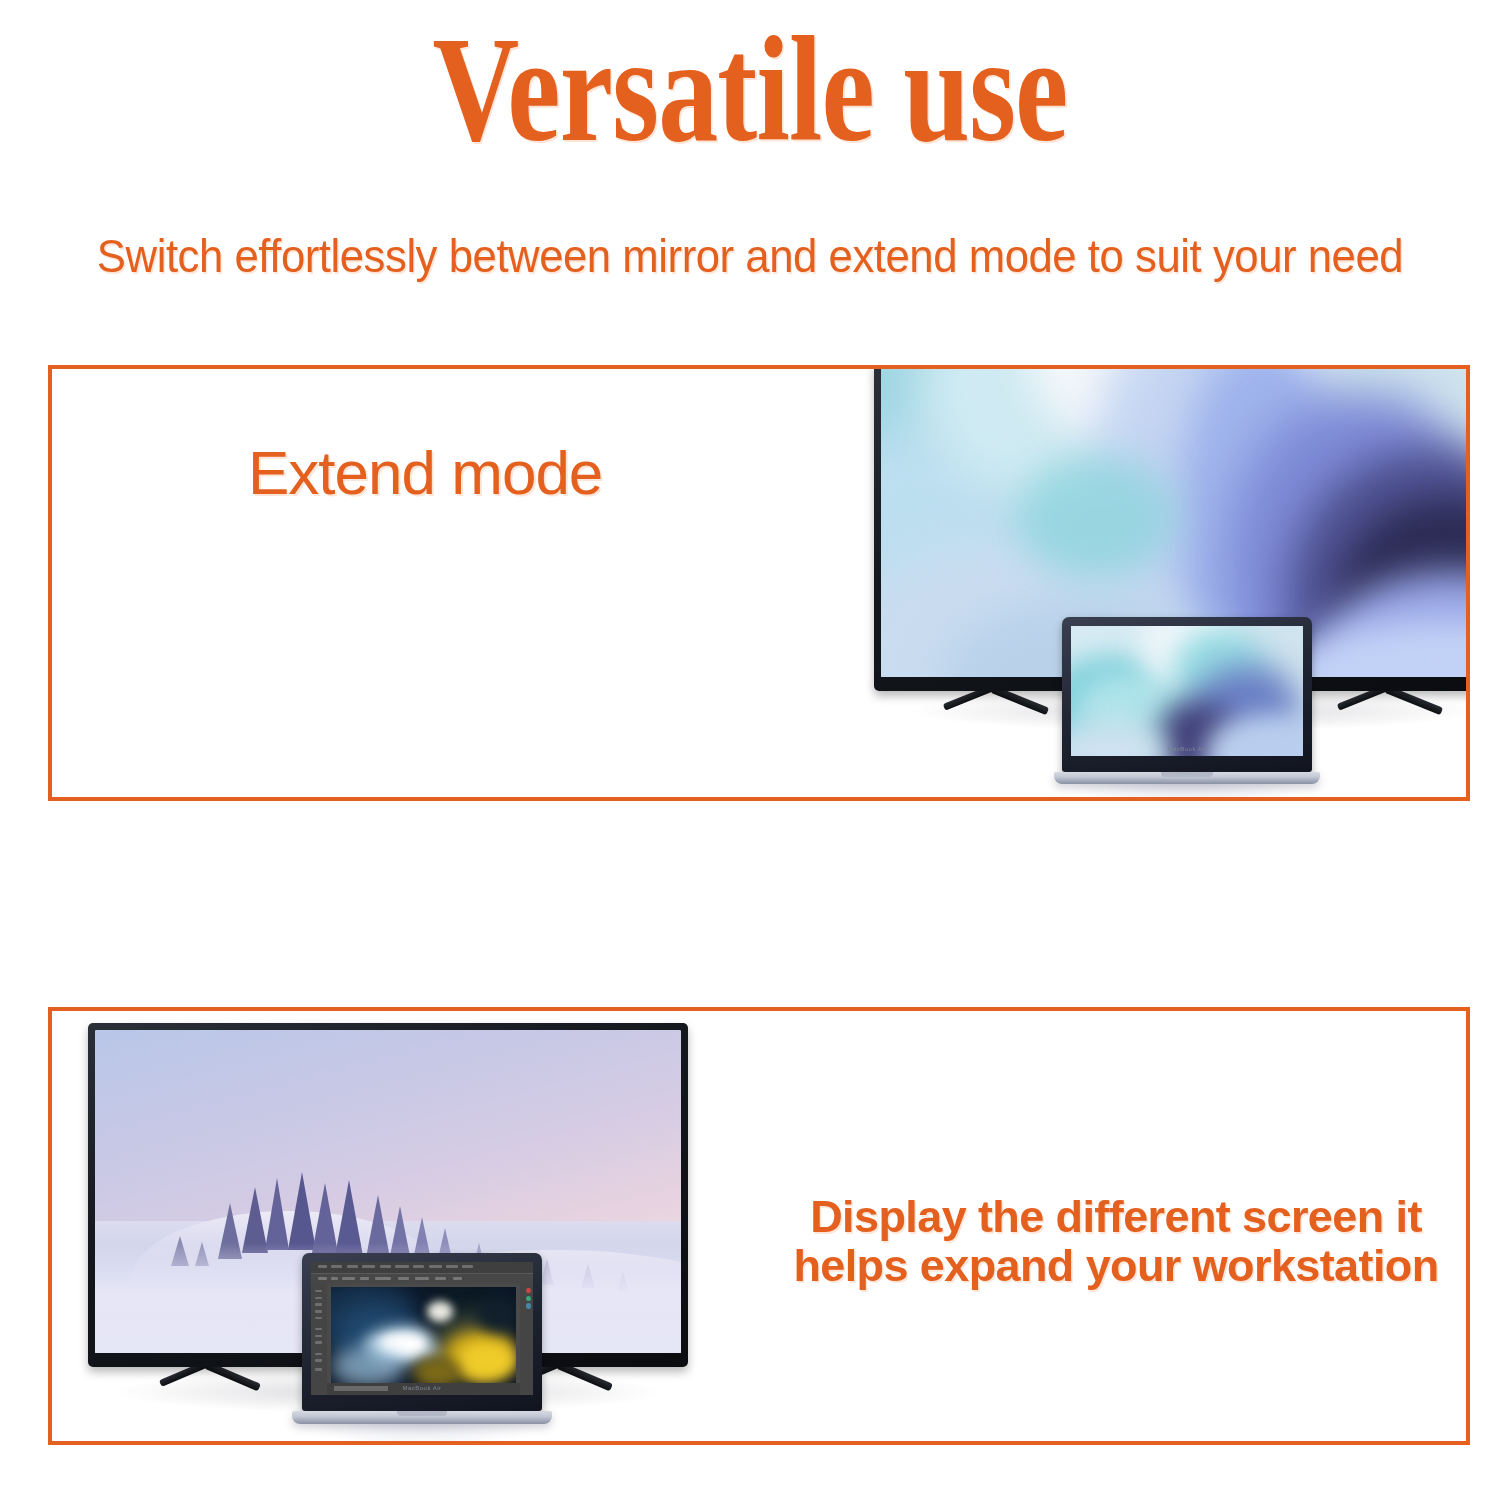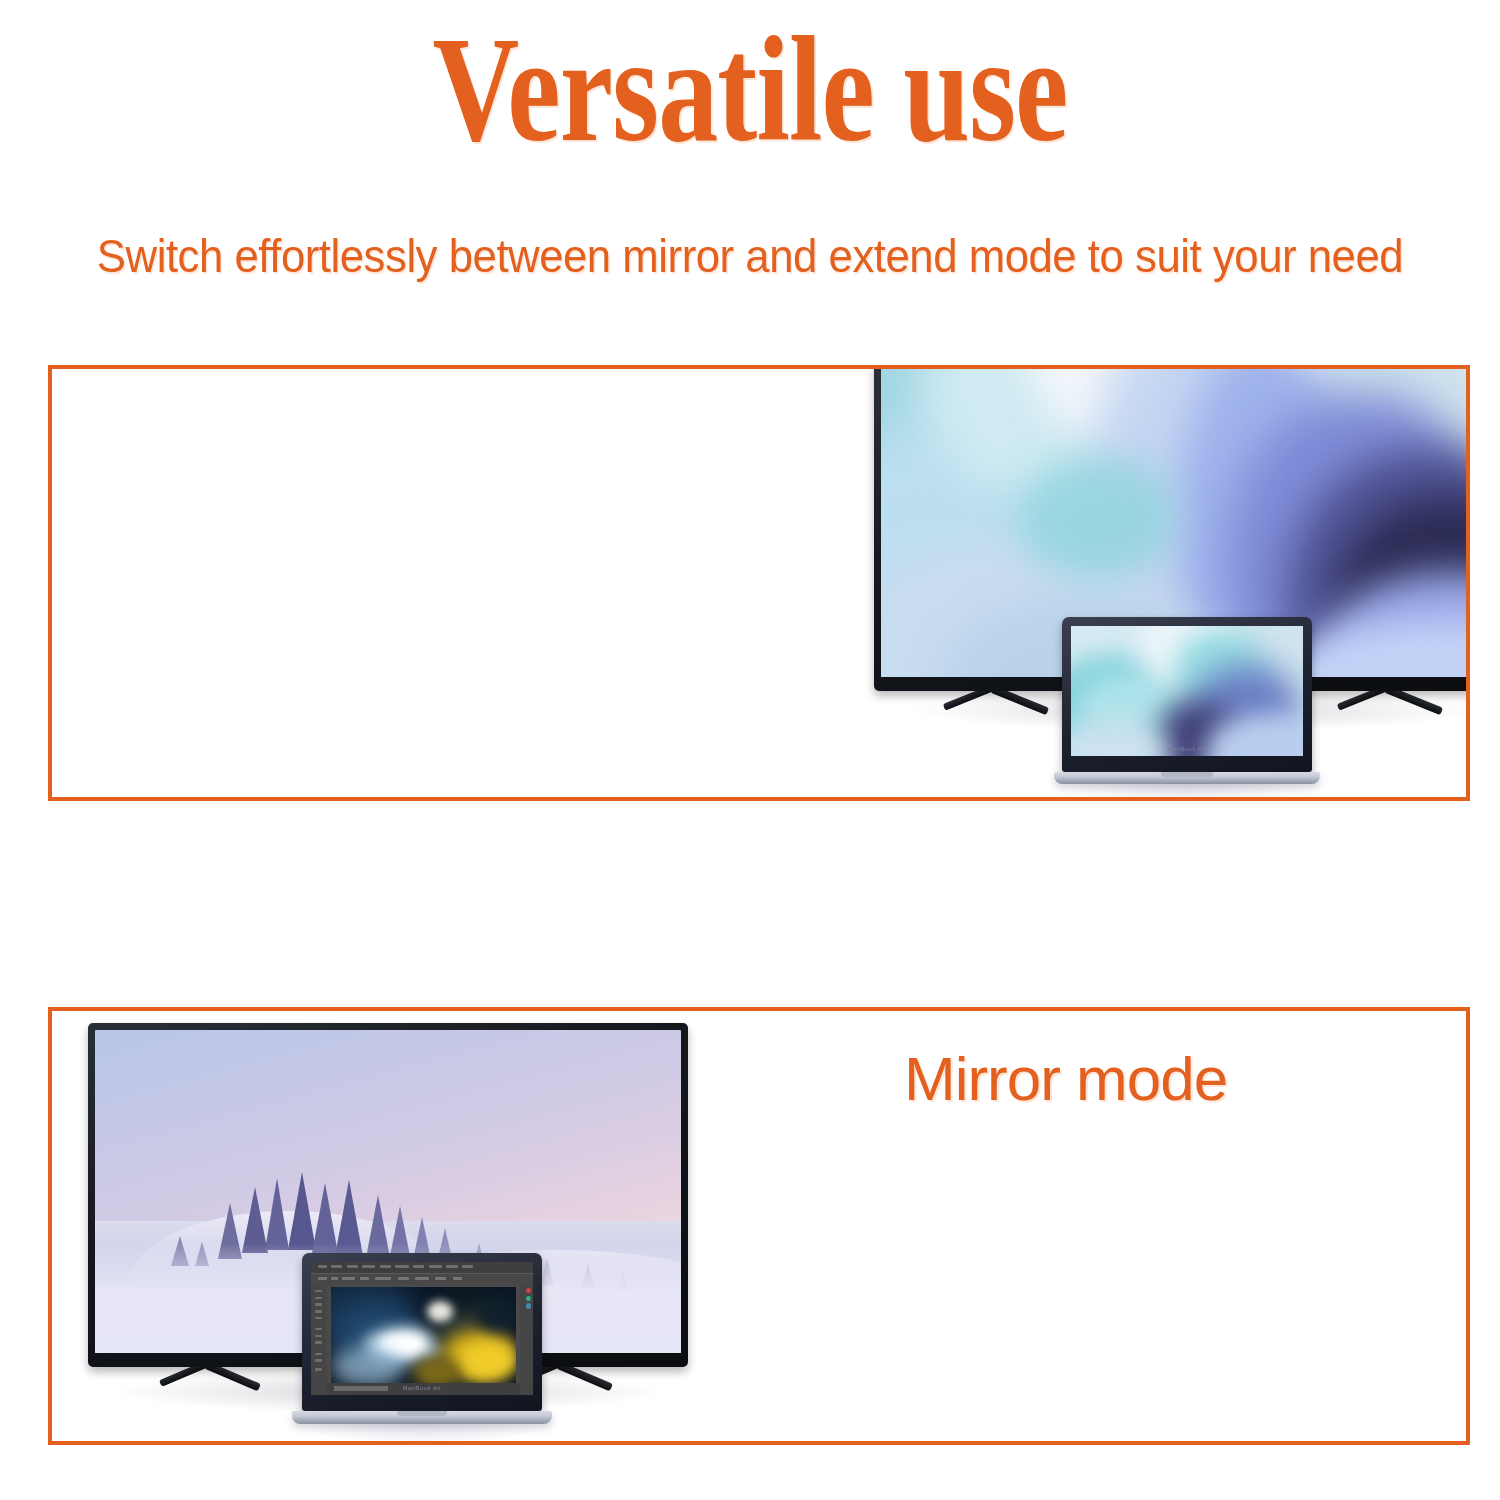--- a/index.html
+++ b/index.html
@@ -184,20 +184,21 @@
 <body>
 
 <div class="page">
 
   <div class="hero-title">Versatile use</div>
 
   <div class="hero-sub">Switch effortlessly between mirror and extend mode to suit your need</div>
 
   <div class="panel" id="panel-extend">
 
+    <div class="mode-title" id="extend-title">Extend mode</div>
 
 
     <div class="tv" style="left:822px;top:-8px;width:630px;height:360px;">
       <div class="tv-shadow" style="left:40px;top:330px;width:560px;height:40px;"></div>
 
       <div class="tv-foot" style="left:118px;top:318px;">
         <i style="left:0;top:6px;width:60px;height:8px;transform:rotate(22deg);transform-origin:0 50%;"></i>
         <i style="left:0;top:6px;width:60px;height:8px;transform:rotate(-22deg) translateX(4px);transform-origin:0 50%;"></i>
         <i style="left:-52px;top:4px;width:56px;height:7px;transform:rotate(-22deg);transform-origin:100% 50%;"></i>
         <i style="left:-52px;top:4px;width:56px;height:7px;transform:rotate(22deg);transform-origin:100% 50%;"></i>
@@ -249,22 +250,22 @@
         </div>
       </div>
       <div class="lap-base" style="left:-8px;top:155px;width:266px;height:12px;"></div>
       <div class="lap-notch" style="top:155px;width:52px;height:5px;"></div>
     </div>
 
   </div>
 
   <div class="panel" id="panel-mirror">
 
-    <div class="mode-title" id="mirror-title">Mirror mode</div>
-
+
+    <div class="mode-desc" id="mirror-desc">Display the different screen it helps expand your workstation</div>
 
     <div class="tv" style="left:36px;top:12px;width:600px;height:380px;">
       <div class="tv-shadow" style="left:30px;top:348px;width:540px;height:42px;"></div>
 
       <div class="tv-foot" style="left:118px;top:332px;">
         <i style="left:0;top:6px;width:58px;height:8px;transform:rotate(23deg);transform-origin:0 50%;"></i>
         <i style="left:-50px;top:4px;width:54px;height:7px;transform:rotate(-23deg);transform-origin:100% 50%;"></i>
       </div>
       <div class="tv-foot" style="left:470px;top:332px;">
         <i style="left:0;top:6px;width:58px;height:8px;transform:rotate(23deg);transform-origin:0 50%;"></i>

